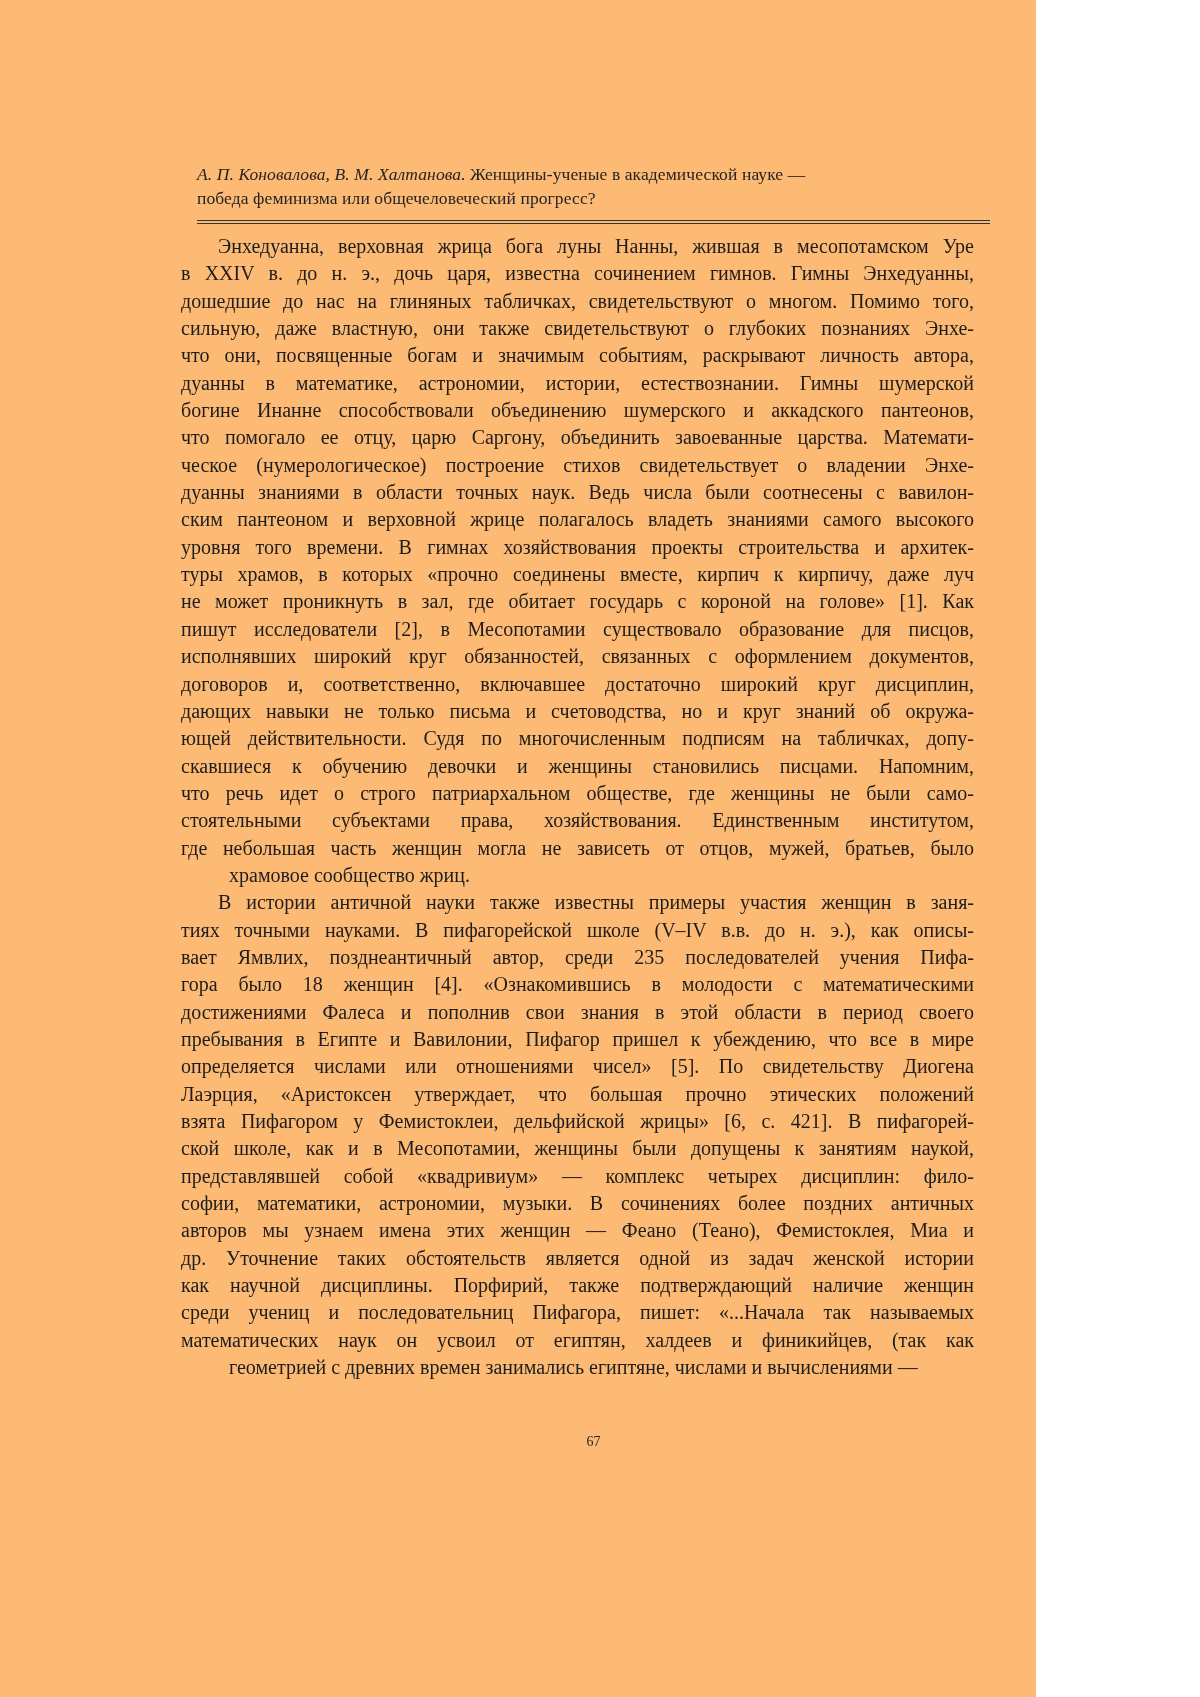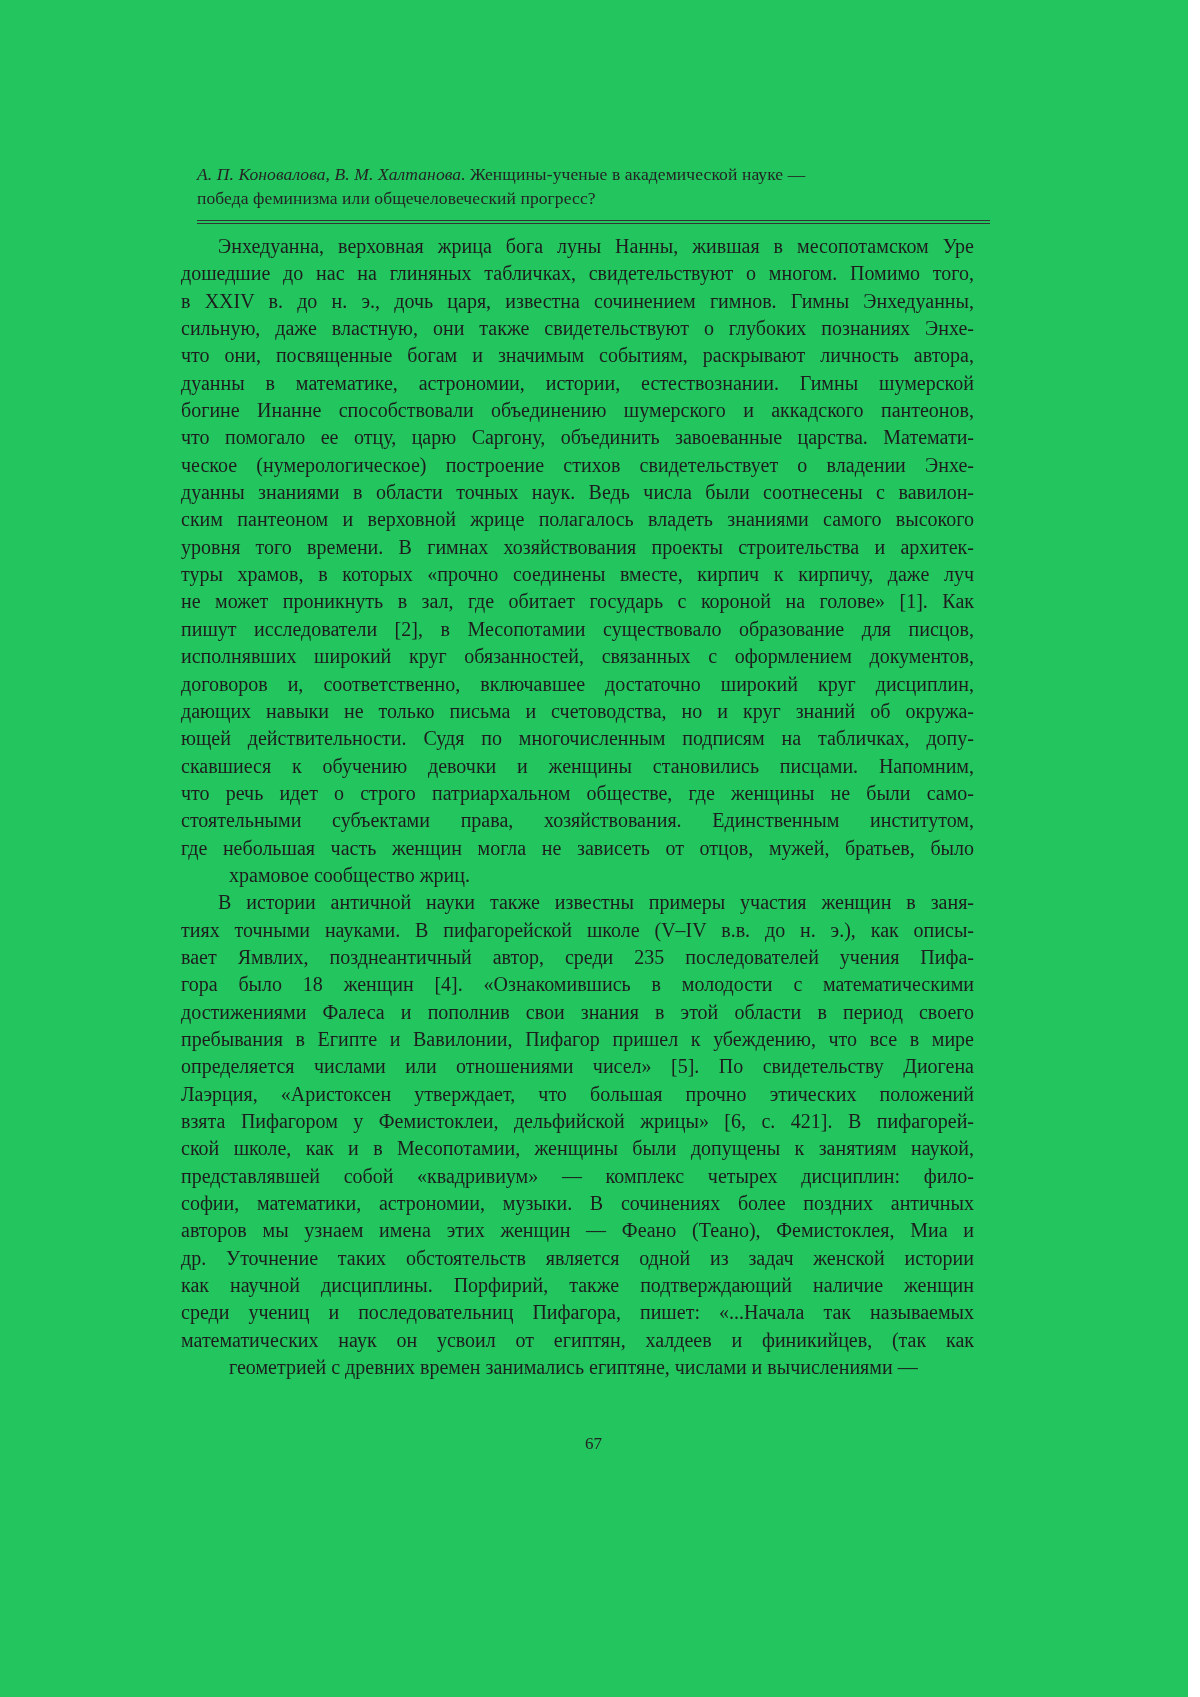--- a/index.html
+++ b/index.html
@@ -2,23 +2,23 @@
 <html lang="ru"><head>
 <meta charset="utf-8">
 <style>
   html, body {
     margin: 0;
     padding: 0;
     background: #ffffff;
   }
   .page {
     position: relative;
-    width: 1188px;
+    width: 1036px;
     height: 1697px;
-    background: #22c55e;
+    background: #fdba74;
     color: #1d1d1d;
     font-family: "Liberation Serif", "DejaVu Serif", serif;
     overflow: hidden;
   }
   .running-header {
     position: absolute;
     top: 162px;
     left: 197px;
     width: 793px;
     font-size: 17.5px;
@@ -56,41 +56,41 @@
     height: 27.35px;
   }
   .line.first { text-indent: 37px; }
   .line.last  { text-align-last: auto; margin-left: 48px; }
   .page-number {
     position: absolute;
     top: 1434px;
     left: 197px;
     width: 793px;
     text-align: center;
-    font-size: 17px;
+    font-size: 14px;
     color: #242424;
   }
 </style>
 </head>
 <body>
 
 <div class="page">
 
   <div class="running-header">
     <div><span class="authors">А. П. Коновалова, В. М. Халтанова.</span><span> Женщины-ученые в академической науке —</span></div>
     <div>победа феминизма или общечеловеческий прогресс?</div>
   </div>
 
   <div class="header-rule"></div>
 
   <div class="article-body">
       <div class="paragraph">
         <div class="line first">Энхедуанна, верховная жрица бога луны Нанны, жившая в месопотамском Уре</div>
+        <div class="line">в XXIV в. до н. э., дочь царя, известна сочинением гимнов. Гимны Энхедуанны,</div>
         <div class="line">дошедшие до нас на глиняных табличках, свидетельствуют о многом. Помимо того,</div>
-        <div class="line">в XXIV в. до н. э., дочь царя, известна сочинением гимнов. Гимны Энхедуанны,</div>
         <div class="line">сильную, даже властную, они также свидетельствуют о глубоких познаниях Энхе-</div>
         <div class="line">что они, посвященные богам и значимым событиям, раскрывают личность автора,</div>
         <div class="line">дуанны в математике, астрономии, истории, естествознании. Гимны шумерской</div>
         <div class="line">богине Инанне способствовали объединению шумерского и аккадского пантеонов,</div>
         <div class="line">что помогало ее отцу, царю Саргону, объединить завоеванные царства. Математи-</div>
         <div class="line">ческое (нумерологическое) построение стихов свидетельствует о владении Энхе-</div>
         <div class="line">дуанны знаниями в области точных наук. Ведь числа были соотнесены с вавилон-</div>
         <div class="line">ским пантеоном и верховной жрице полагалось владеть знаниями самого высокого</div>
         <div class="line">уровня того времени. В гимнах хозяйствования проекты строительства и архитек-</div>
         <div class="line">туры храмов, в которых «прочно соединены вместе, кирпич к кирпичу, даже луч</div>

